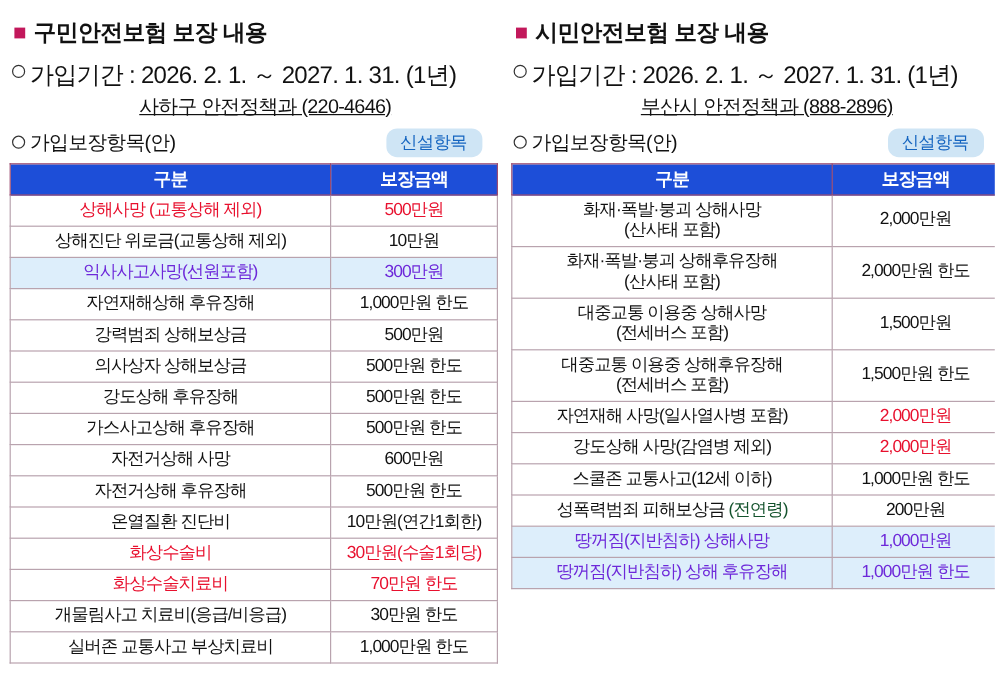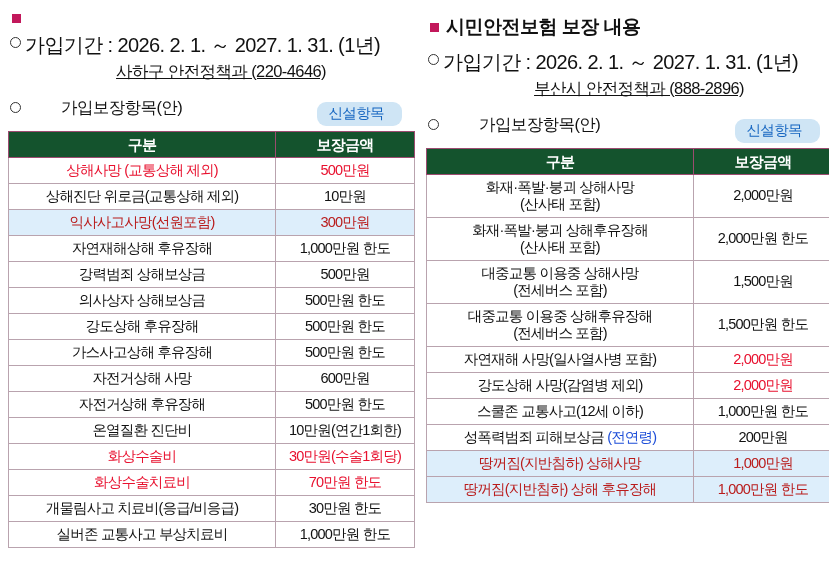--- a/index.html
+++ b/index.html
@@ -77,78 +77,77 @@
     align-items: center;
     justify-content: space-between;
     margin: 7px 2px 5px 2px;
   }
   .items-left {
     display: flex;
     align-items: flex-start;
     font-size: 16.5px;
     letter-spacing: -0.6px;
     white-space: nowrap;
-    gap: 36px;
   }
   .new-badge {
     font-size: 14.5px;
     color: #1565c0;
     background: #cfe5f5;
     border-radius: 9px;
-    padding: 2px 18px 3px 11px;
+    padding: 2px 13px 3px 11px;
     letter-spacing: -0.6px;
     white-space: nowrap;
-    margin-top: 12px;
   }
   
   table.benefit {
     border-collapse: collapse;
     width: 396px;
     table-layout: fixed;
   }
   table.benefit th,
   table.benefit td {
     border: 1px solid #b9a3ae;
     text-align: center;
     font-size: 14.5px;
     letter-spacing: -0.8px;
     padding: 0 2px;
     line-height: 1.18;
     white-space: nowrap;
   }
   table.benefit thead th {
-    background: #14532d;
+    background: #1d4ed8;
     color: #ffffff;
     font-weight: bold;
     height: 25px;
     font-size: 15px;
     border-color: #9c4b70;
   }
   .c-name { width: 262px; }
   .c-amt  { width: 134px; }
   .r-red td { color: #e8102e; }
-  .r-blue td { background: #ddeefb; color: #b91c1c; }
+  .r-blue td { background: #ddeefb; color: #6d28d9; }
   .row-h-1 td { height: 25px; }
   .row-h-2 td { height: 42px; }
   .two-line {
     display: block;
     white-space: normal;
     line-height: 1.18;
   }
-  .inline-red { color: #1d4ed8; }
+  .inline-red { color: #14532d; }
 </style>
 </head>
 <body>
 
 <div class="page">
 
   <div class="col">
 
     <div class="section-title">
       <span class="bullet-sq"></span>
+      <span>구민안전보험 보장 내용</span>
     </div>
 
     <div class="info-line">
       <span class="bullet-circle"></span>
       <span>가입기간 :</span>
       <span>&nbsp;</span>
       <span>2026. 2. 1. ～ 2027. 1. 31. (1년)</span>
     </div>
     <div class="sub-line">사하구 안전정책과 (220-4646)</div>
 

